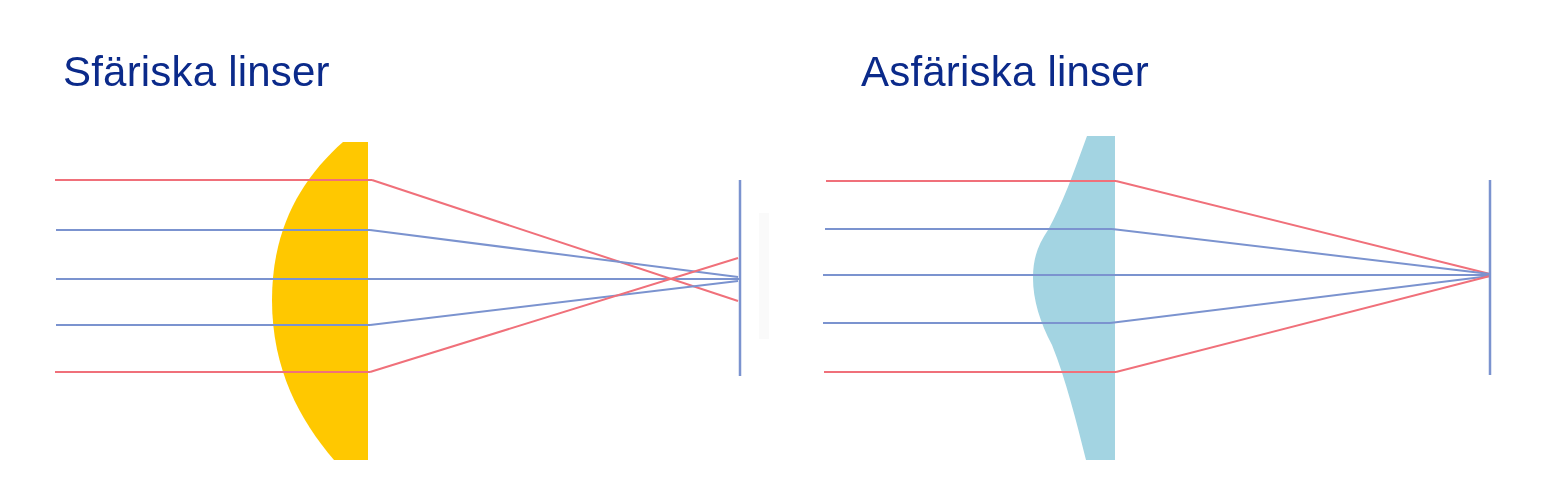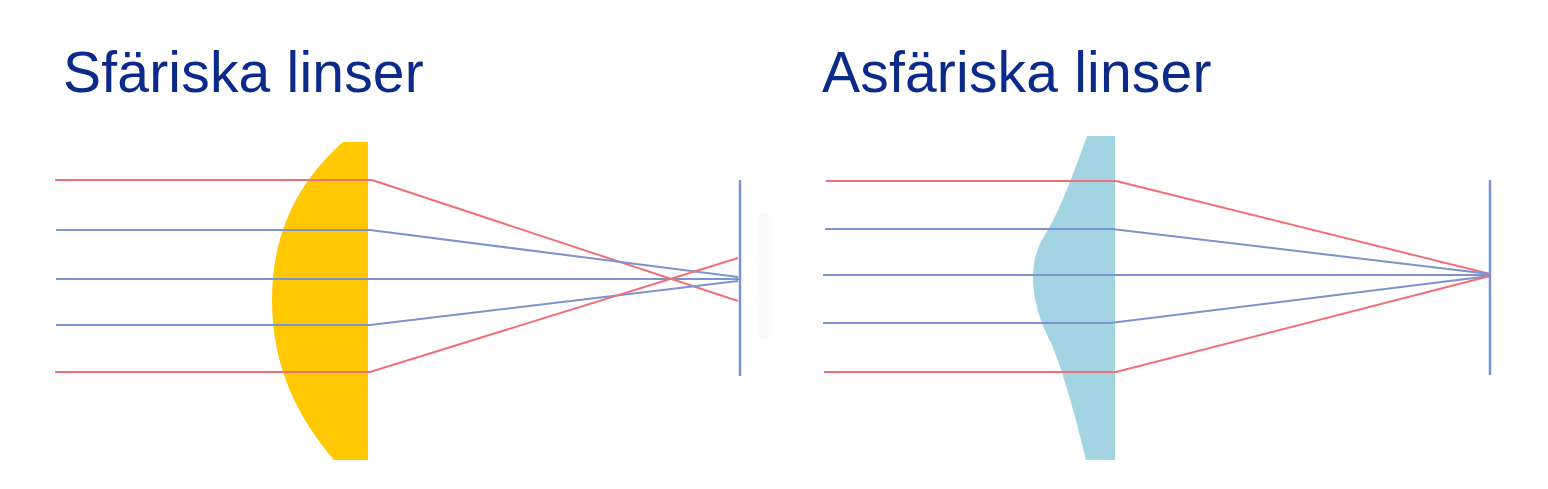--- a/index.html
+++ b/index.html
@@ -11,29 +11,29 @@
       width: 1548px;
       height: 489px;
       position: relative;
       overflow: hidden;
       font-family: "Liberation Sans", "DejaVu Sans", sans-serif;
     }
     .panel-title {
       position: absolute;
       top: 46px;
       margin: 0;
-      font-size: 57px;
+      font-size: 42px;
       font-weight: 400;
       line-height: 52px;
       letter-spacing: 0.2px;
       color: #0b2a8a;
       white-space: nowrap;
     }
     #title-left { left: 63px; }
-    #title-right { left: 822px; }
+    #title-right { left: 861px; }
     svg.diagram {
       position: absolute;
       left: 0;
       top: 0;
       width: 1548px;
       height: 489px;
     }
   </style>
 </head>
 <body>

